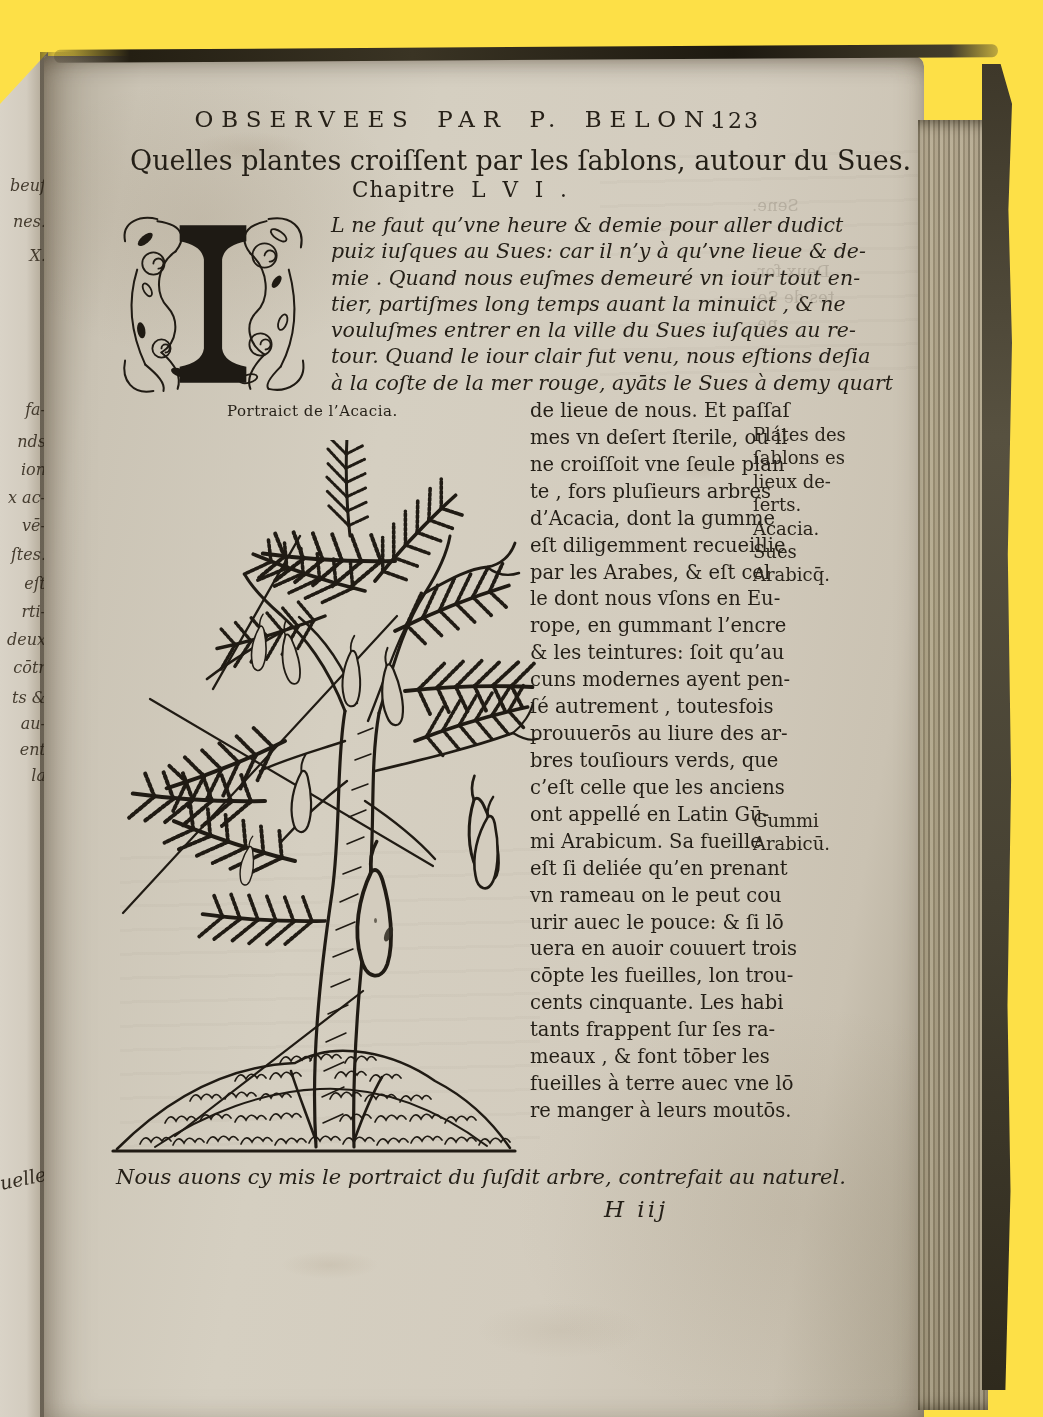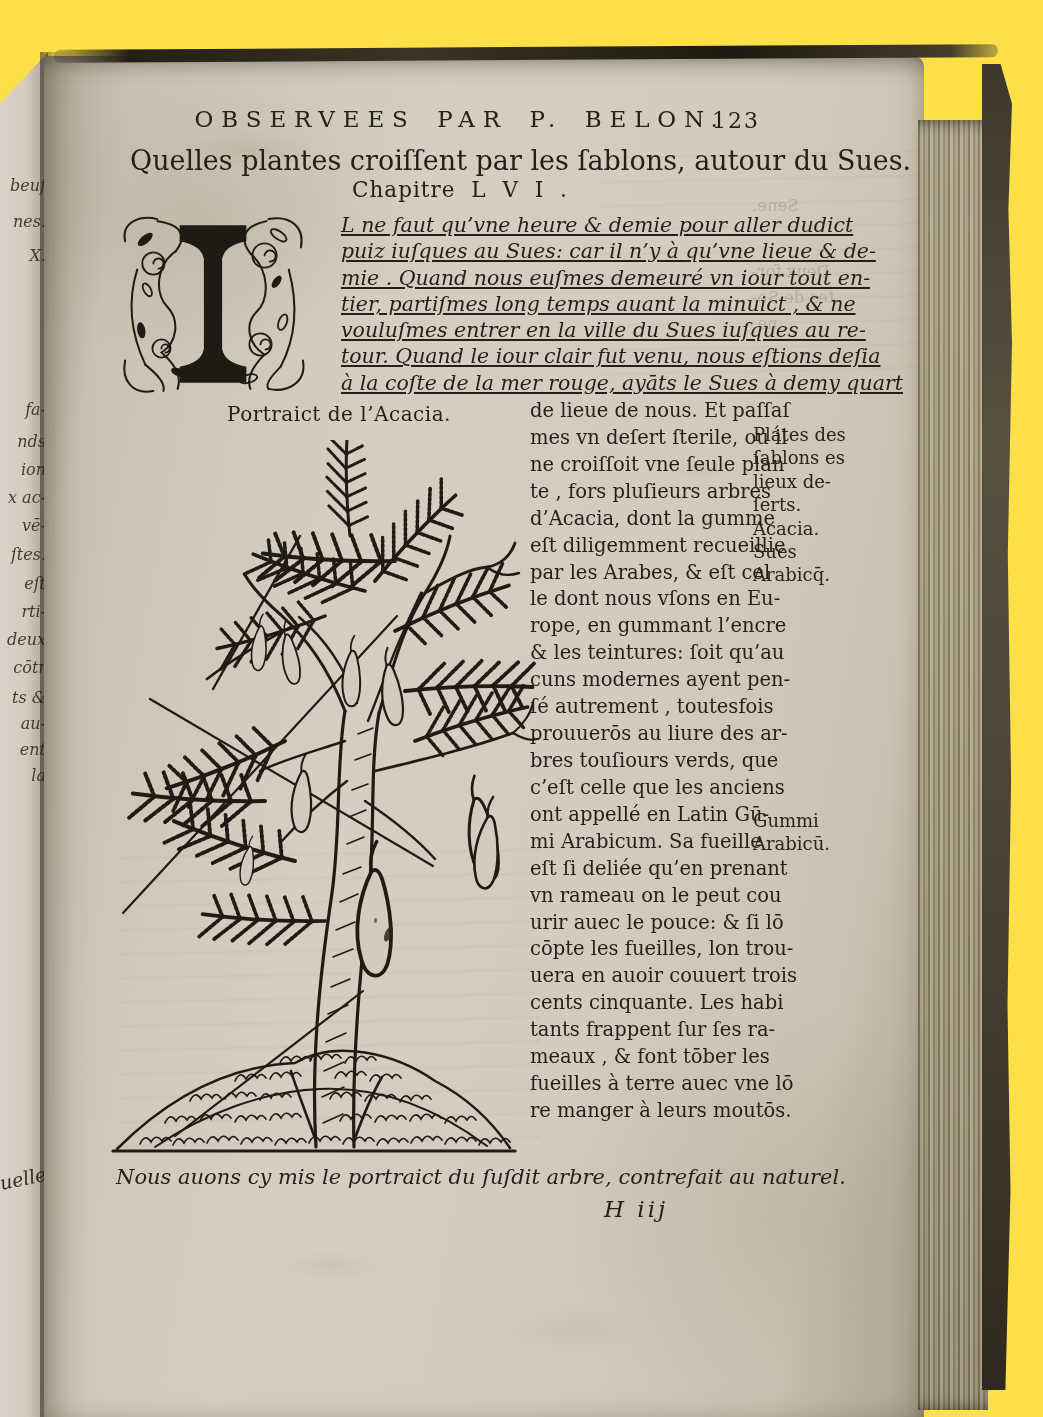--- a/index.html
+++ b/index.html
@@ -49,22 +49,22 @@
       transform:rotate(-.35deg);
       background:linear-gradient(90deg,#27221635,#241f13 8%,#3a3424 38%,#1d1910 72%,#433d2b 95%,#433d2b55);}
 
   
   .t{position:absolute;white-space:nowrap;}
   .running-head{left:150px;top:106px;width:620px;text-align:center;font-size:23px;
       letter-spacing:.34em;word-spacing:.28em;color:#26201745;color:#272118;}
   .page-number{left:712px;top:108px;width:70px;font-size:22px;letter-spacing:2px;}
   .chapter-heading{left:130px;top:145px;width:660px;text-align:center;font-size:27px;}
   .chapter-label{left:130px;top:177px;width:660px;text-align:center;font-size:21.5px;word-spacing:8px;letter-spacing:1px;}
-  .figure-label{left:227px;top:402px;font-size:20px;letter-spacing:.5px;}
-  .para{position:absolute;left:341px;top:213px;width:414px;text-decoration:underline;}
+  .figure-label{left:227px;top:402px;font-size:15px;letter-spacing:.5px;}
+  .para{position:absolute;left:331px;top:213px;width:414px;}
   .para .ln{position:relative;height:26.3px;font-style:italic;font-size:20.5px;white-space:nowrap;}
   .column{position:absolute;left:530px;top:399px;width:220px;}
   .column .ln{position:relative;height:26.93px;font-size:19.5px;white-space:nowrap;}
   .note{position:absolute;left:753px;width:100px;font-size:18px;line-height:23.4px;color:#2a241b;}
   .note1{top:423px;}
   .note2{top:809px;}
   .ghost-block{position:absolute;left:752px;top:0;width:100px;}
   .ghost-block .ln{position:absolute;left:0;transform:scaleX(-1);filter:blur(.7px);opacity:.30;
       font-size:16.5px;color:#7b7264;white-space:nowrap;}
   .caption{left:116px;top:1165px;font-style:italic;font-size:21px;}
@@ -312,22 +312,22 @@
       <div class="ln">cuns modernes ayent pen-</div>
       <div class="ln">ſé autrement , toutesfois</div>
       <div class="ln">prouuerōs au liure des ar-</div>
       <div class="ln">bres touſiours verds, que</div>
       <div class="ln">c’eſt celle que les anciens</div>
       <div class="ln">ont appellé en Latin Gū-</div>
       <div class="ln">mi Arabicum. Sa fueille</div>
       <div class="ln">eſt ſi deliée qu’en prenant</div>
       <div class="ln">vn rameau on le peut cou</div>
       <div class="ln">urir auec le pouce: &amp; ſi lō</div>
+      <div class="ln">uera en auoir couuert trois</div>
       <div class="ln">cōpte les fueilles, lon trou-</div>
-      <div class="ln">uera en auoir couuert trois</div>
       <div class="ln">cents cinquante. Les habi</div>
       <div class="ln">tants frappent ſur ſes ra-</div>
       <div class="ln">meaux , &amp; font tōber les</div>
       <div class="ln">fueilles à terre auec vne lō</div>
       <div class="ln">re manger à leurs moutōs.</div>
     </div>
 
   <div class="note note1">
 
   <div>Plátes des</div>

